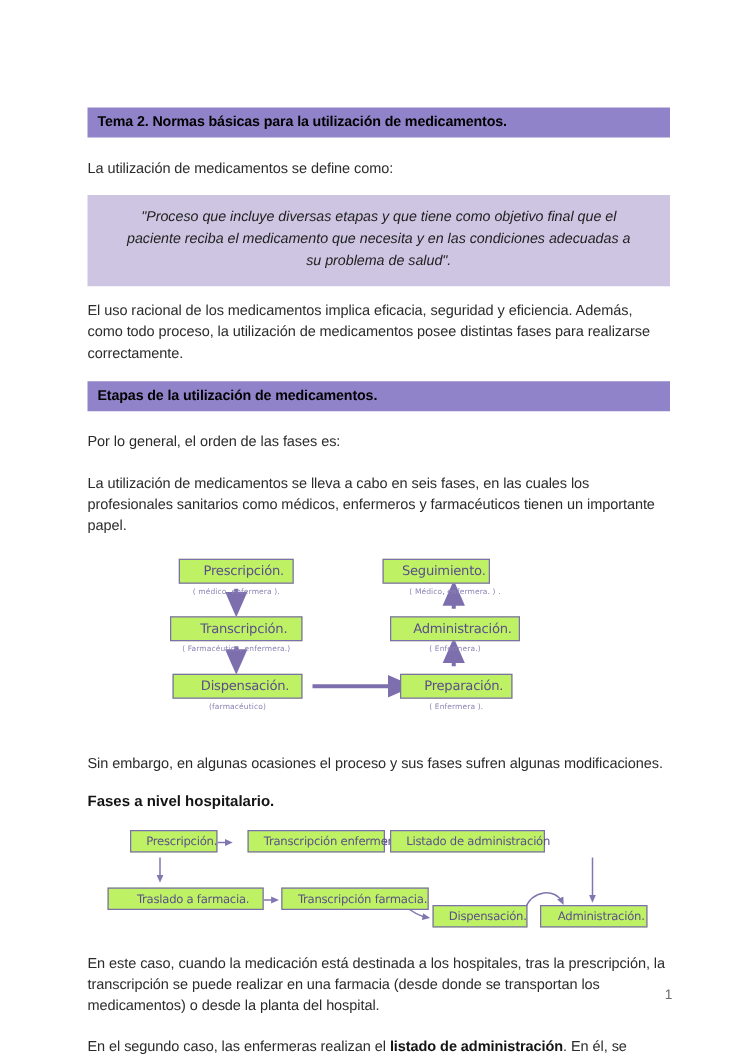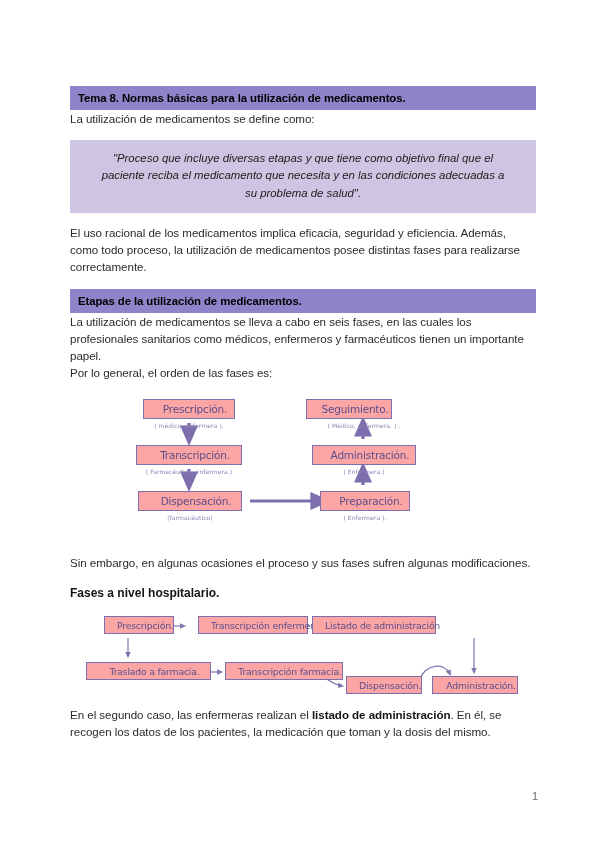--- a/index.html
+++ b/index.html
@@ -43,21 +43,21 @@
   }
 
   
   .para {
     font-size: 11.6px;
     line-height: 1.47;
     color: #2b2b2b;
     letter-spacing: -0.05px;
     margin: 2px 0 0 0;
   }
-  .para.tight { margin-top: 0; }
+  .para.tight { margin-top: 16px; }
   .para.gap   { margin-top: 11px; }
   .para b { font-weight: bold; color: #141414; }
 
   
   .quote-box {
     background: #cdc5e2;
     color: #202020;
     font-style: italic;
     font-size: 11.4px;
     line-height: 1.5;
@@ -76,21 +76,21 @@
 
   
   .diagram {
     position: relative;
     width: 466px;
   }
   .hw-box {
     position: absolute;
     box-sizing: border-box;
     border: 1.3px solid #7d6fae;
-    background: #fca5a5;
+    background: #bef264;
     color: #5b4f8a;
     font-family: "DejaVu Sans", sans-serif;
     text-align: center;
     white-space: nowrap;
     letter-spacing: -0.2px;
     padding-left: 12px;
   }
   .hw-note {
     position: absolute;
     color: #8d83b6;
@@ -137,33 +137,33 @@
     color: #6d6d6d;
     font-family: "Liberation Sans", sans-serif;
   }
 </style>
 </head>
 <body>
 
 <div class="page">
   <div class="content">
 
-    <div class="section-bar">Tema 8. Normas básicas para la utilización de medicamentos.</div>
+    <div class="section-bar">Tema 2. Normas básicas para la utilización de medicamentos.</div>
 
     <p class="para tight">La utilización de medicamentos se define como:</p>
 
     <div class="quote-box">"Proceso que incluye diversas etapas y que tiene como objetivo final que el paciente reciba el medicamento que necesita y en las condiciones adecuadas a su problema de salud".</div>
 
     <p class="para gap">El uso racional de los medicamentos implica eficacia, seguridad y eficiencia. Además, como todo proceso, la utilización de medicamentos posee distintas fases para realizarse correctamente.</p>
 
     <div class="section-bar" style="margin-top:14px;">Etapas de la utilización de medicamentos.</div>
 
+    <p class="para tight">Por lo general, el orden de las fases es:</p>
+
     <p class="para tight">La utilización de medicamentos se lleva a cabo en seis fases, en las cuales los profesionales sanitarios como médicos, enfermeros y farmacéuticos tienen un importante papel.</p>
-
-    <p class="para tight">Por lo general, el orden de las fases es:</p>
 
     <div class="diagram" id="diagram-phases">
 
       <svg width="466" height="152">
         <defs>
           <marker id="ah-thick" markerWidth="7" markerHeight="7" refX="3" refY="3.2" orient="auto">
             <path d="M0,0.4 L6.4,3.2 L0,6 z" fill="#7d6fae"></path>
           </marker>
         </defs>
 
@@ -228,19 +228,20 @@
       <div class="hw-box" style="left:34px; top:6px; width:70px;">Prescripción.</div>
       <div class="hw-box" style="left:128px; top:6px; width:110px;text-align:right;">Transcripción enfermera.</div>
       <div class="hw-box" style="left:242px; top:6px; width:124px;">Listado de administración</div>
 
       <div class="hw-box" style="left:16px; top:52px; width:125px;">Traslado a farmacia.</div>
       <div class="hw-box" style="left:155px; top:52px; width:118px;">Transcripción farmacia.</div>
       <div class="hw-box" style="left:276px; top:66px; width:76px;">Dispensación.</div>
       <div class="hw-box" style="left:362px; top:66px; width:86px;">Administración.</div>
     </div>
 
+    <p class="para" style="margin-top:8px;">En este caso, cuando la medicación está destinada a los hospitales, tras la prescripción, la transcripción se puede realizar en una farmacia (desde donde se transportan los medicamentos) o desde la planta del hospital.</p>
 
     <p class="para tight"><span>En el segundo caso, las enfermeras realizan el </span><b>listado de administración</b><span>. En él, se recogen los datos de los pacientes, la medicación que toman y la dosis del mismo.</span></p>
 
   </div>
 
   <div class="page-number">1</div>
 </div>
 
 </body></html>

